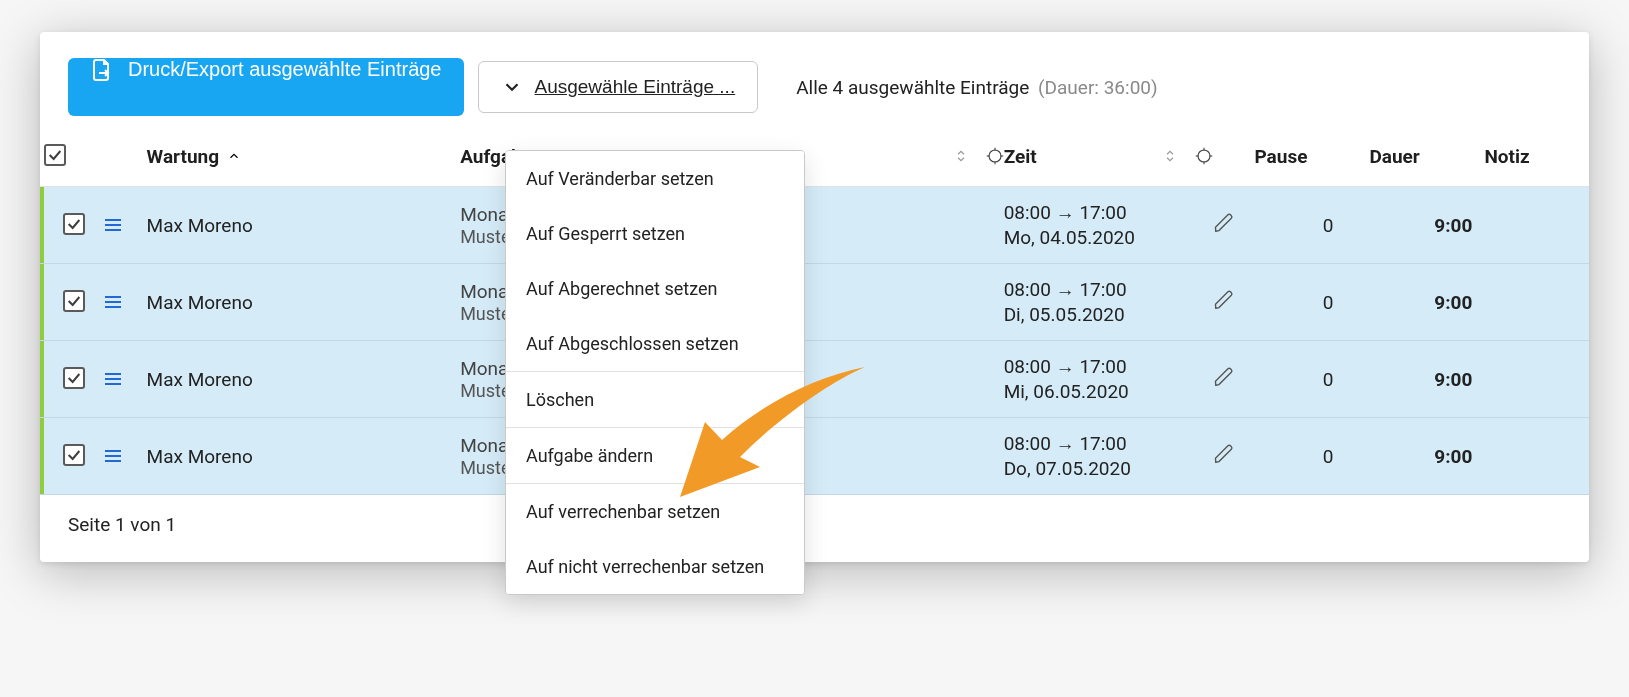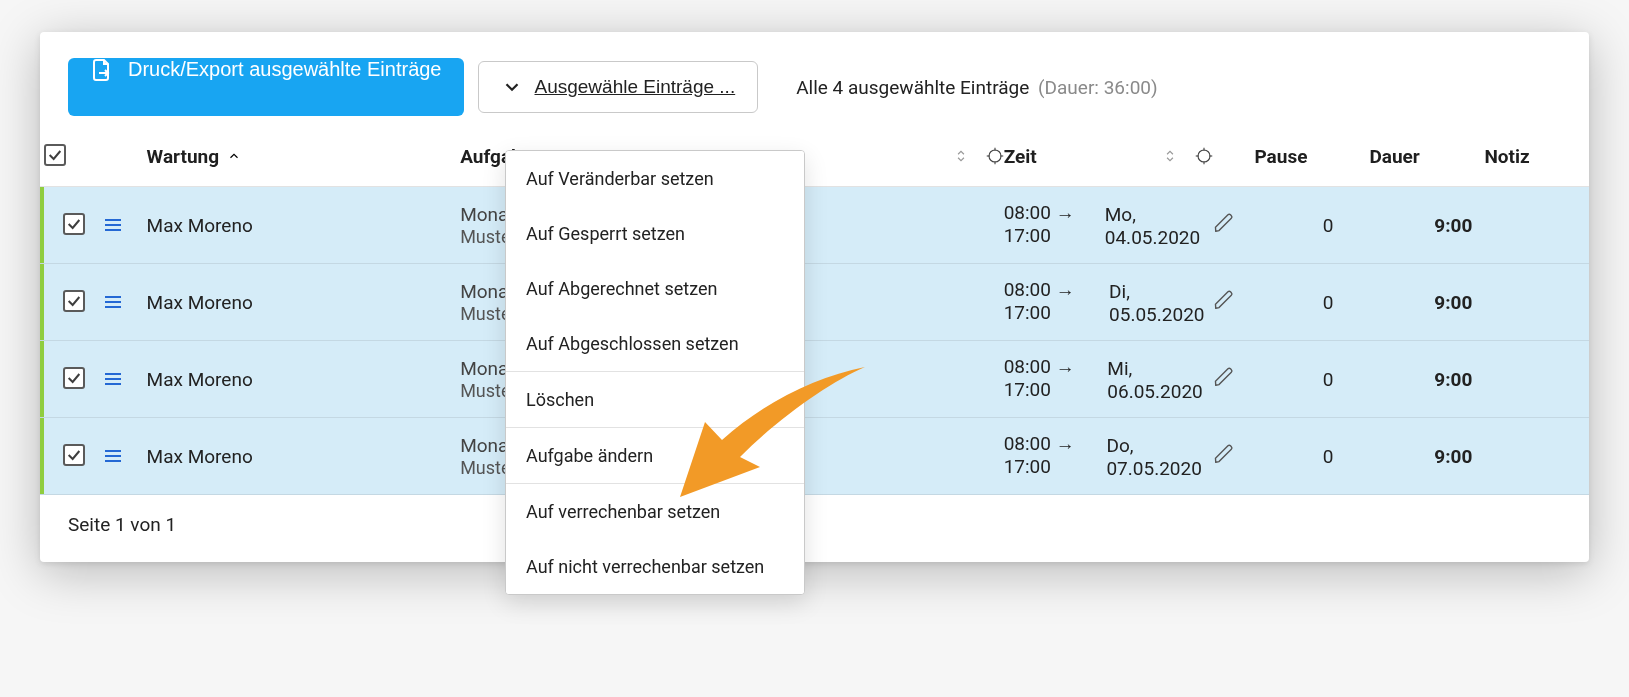--- a/index.html
+++ b/index.html
@@ -116,21 +116,21 @@
   .checkbox svg{width:16px;height:16px;stroke:#3e3e3e;stroke-width:3;fill:none;}
   .handle{color:#2468d4;font-size:18px;cursor:grab;display:inline-block;}
   .handle line{stroke:#2468d4;stroke-width:2;}
   .th-inner{display:flex;align-items:center;gap:8px;}
   .sort-up{width:14px;height:14px;stroke:#000;stroke-width:2;fill:none;}
   .sort-dual{width:14px;height:18px;stroke:#999;stroke-width:2;fill:none;}
   .target-icon{width:18px;height:18px;stroke:#444;stroke-width:1.5;fill:none;}
   .task-name{color:#444;}
   .task-sub{color:#555;font-size:18px;}
   .time-block{display:inline-flex;align-items:center;gap:8px;}
-  .time-lines{display:flex;flex-direction:row;}
+  .time-lines{display:flex;flex-direction:column;}
   .time-lines .time{color:#222;}
   .time-lines .date{color:#222;margin-top:2px;}
   .pencil{width:22px;height:22px;stroke:#555;stroke-width:1.5;fill:none;cursor:pointer;}
   .footer{
     padding:18px 28px 26px;
     font-size:19px;
     color:#222;
   }
   
   .dropdown{

